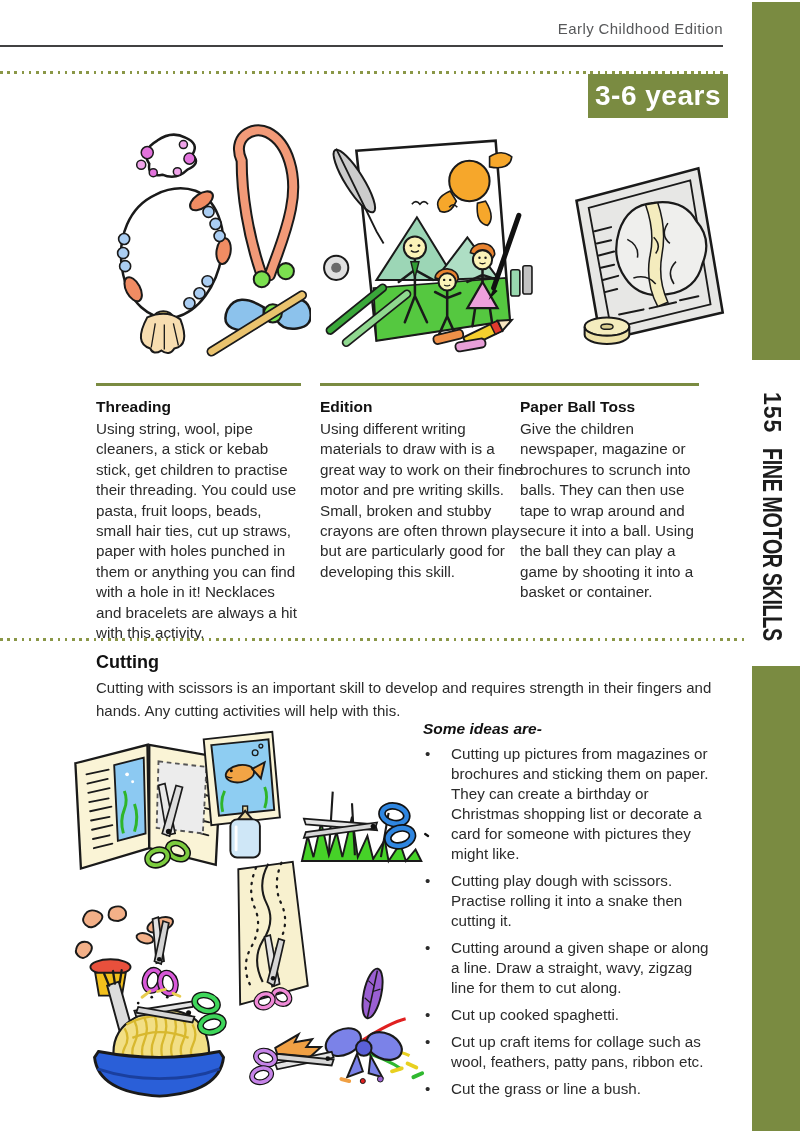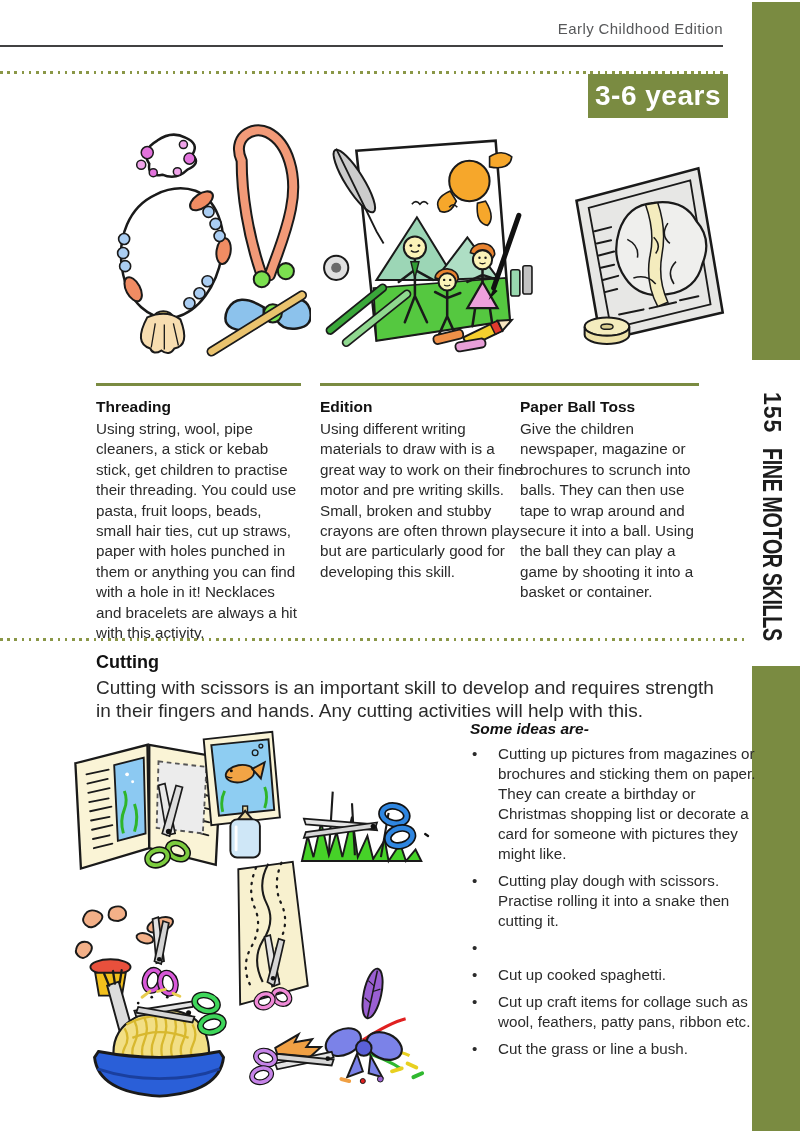--- a/index.html
+++ b/index.html
@@ -35,24 +35,24 @@
   #col-threading{left:96px; width:205px;}
   #col-drawing{left:320px; width:208px;}
   #col-paperball{left:520px; width:179px;}
   .col-rule{height:3px; background:#7a8b41; margin-bottom:12px;}
   .col-heading{font-size:15.5px; font-weight:bold; color:#111; margin:0 0 3px 0;}
   .col-body{font-size:15.2px; line-height:20.4px; margin:0;}
 
   
   #cutting-section{left:96px; top:652px; width:626px;}
   #cutting-heading{font-size:18px; font-weight:bold; color:#111; margin:0 0 3px 0;}
-  #cutting-body{font-size:19px; line-height:23px; margin:0;}
-
-  
-  #ideas{left:466px; top:720px; width:290px;}
+  #cutting-body{font-size:15px; line-height:23px; margin:0;}
+
+  
+  #ideas{left:419px; top:720px; width:290px;}
   #ideas-heading{font-size:15.5px; font-weight:bold; font-style:italic; color:#111;
     margin:0 0 6px 4px;}
   .idea{display:flex; font-size:15.2px; line-height:20px; margin-bottom:7px;}
   .idea .bullet{width:26px; flex:none; text-align:left; padding-left:6px;}
   .idea .idea-text{flex:1;}
 
   
   .ill svg{display:block; width:100%; height:100%;}
   #ill-threading{left:95px;  top:116px; width:216px; height:242px;}
   #ill-drawing{left:316px; top:118px; width:220px; height:238px;}
@@ -366,20 +366,21 @@
     <div class="idea">
       <span class="bullet">•</span>
       <span class="idea-text">Cutting up pictures from magazines or brochures and sticking them on paper. They can create a birthday or Christmas shopping list or decorate a card for someone with pictures they might like.</span>
     </div>
     <div class="idea">
       <span class="bullet">•</span>
       <span class="idea-text">Cutting play dough with scissors. Practise rolling it into a snake then cutting it.</span>
     </div>
     <div class="idea">
       <span class="bullet">•</span>
+      <span class="idea-text">Cutting around a given shape or along a line. Draw a straight, wavy, zigzag line for them to cut along.</span>
     </div>
     <div class="idea">
       <span class="bullet">•</span>
       <span class="idea-text">Cut up cooked spaghetti.</span>
     </div>
     <div class="idea">
       <span class="bullet">•</span>
       <span class="idea-text">Cut up craft items for collage such as wool, feathers, patty pans, ribbon etc.</span>
     </div>
     <div class="idea">

